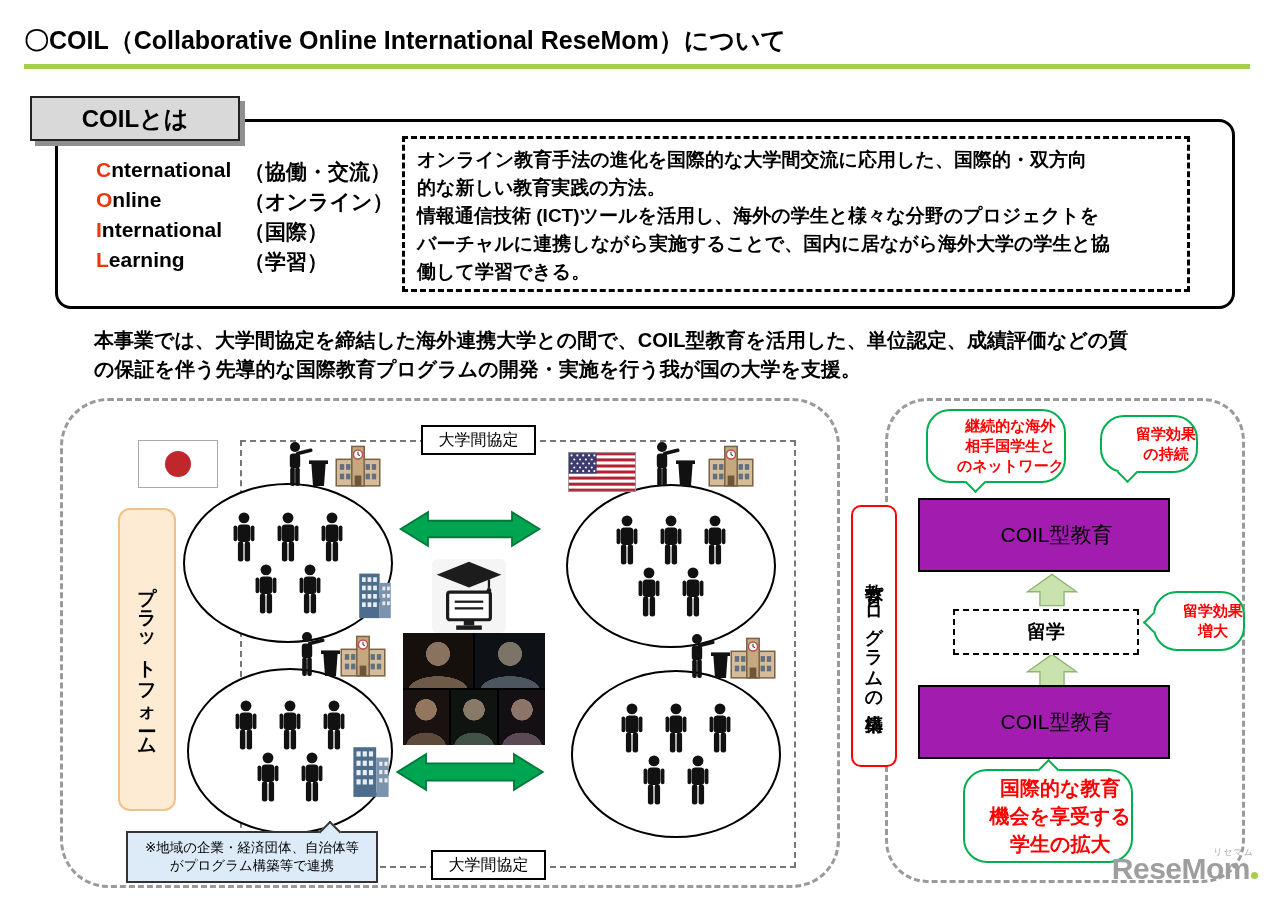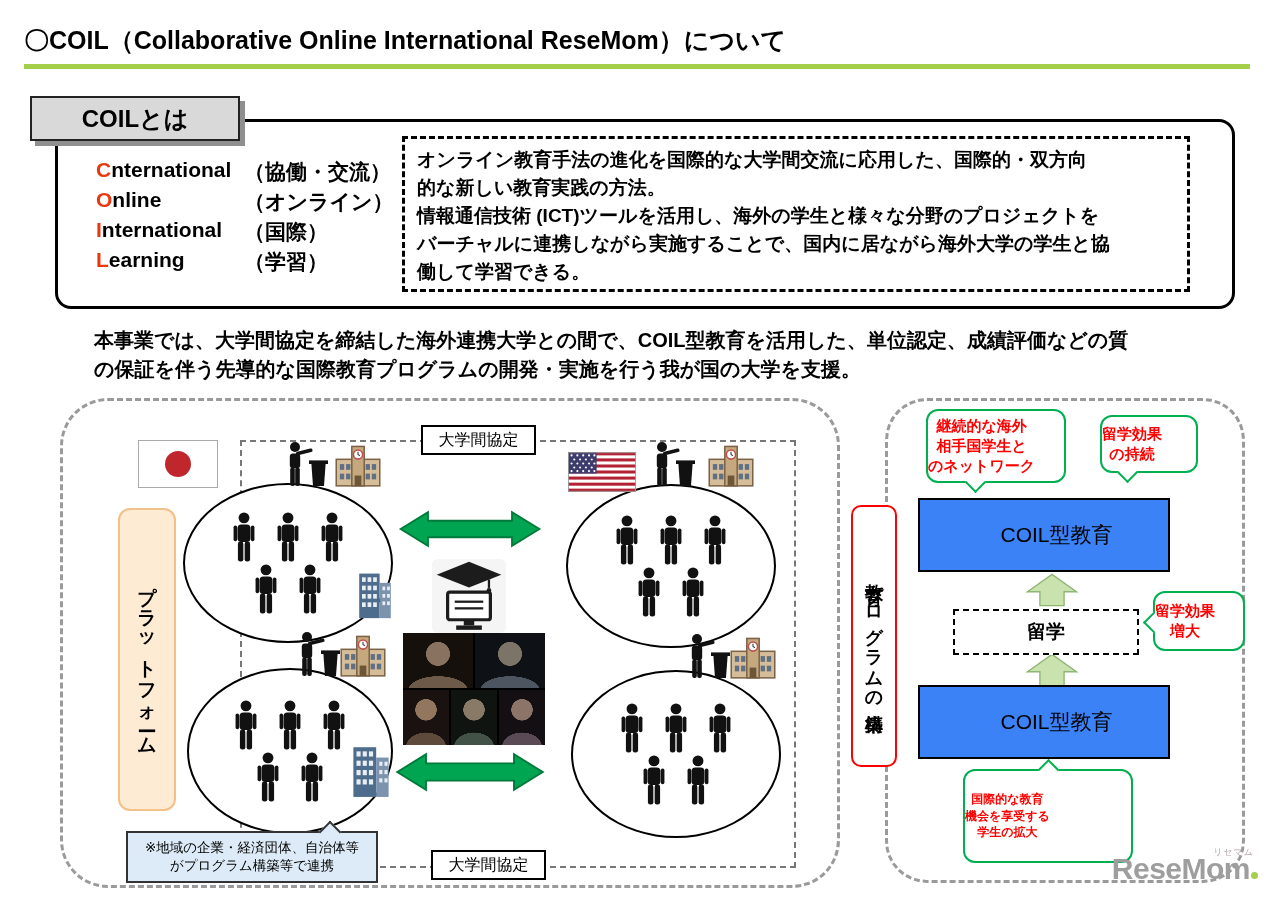--- a/index.html
+++ b/index.html
@@ -89,34 +89,34 @@
   .note .txt { white-space:pre-line; }
   .note::after { content:""; position:absolute; top:-9px; right:38px; width:14px; height:14px; background:var(--note-fill);
                  border-top:2px solid #333; border-left:2px solid #333; transform:rotate(45deg); }
 
   
   .rdiag { position:absolute; left:885px; top:398px; width:360px; height:485px; border:3px dashed #9a9a9a; border-radius:42px; }
   .program-vert { position:absolute; left:851px; top:505px; width:46px; height:262px; background:#fff;
                   border:2.5px solid var(--program-red); border-radius:10px; display:flex; align-items:center; justify-content:center;
                   writing-mode:vertical-rl; text-orientation:upright; font-size:18px; font-weight:bold; letter-spacing:1px; z-index:3; }
 
-  .bubble { position:absolute; background:#fff; border:2.5px solid var(--bubble-green); border-radius:12px; color:var(--bubble-red);
-            font-weight:bold; display:flex; align-items:center; justify-content:flex-start; text-align:center; z-index:3; }
+  .bubble { position:absolute; background:#fff; border:2.5px solid var(--bubble-green); border-radius:24px; color:var(--bubble-red);
+            font-weight:bold; display:flex; align-items:center; justify-content:flex-end; text-align:center; z-index:3; }
   .bubble .txt { white-space:pre-line; }
   .bubble::after { content:""; position:absolute; width:13px; height:13px; background:#fff; transform:rotate(45deg); }
   .b-network { left:38px;  top:8px;   width:140px; height:74px; font-size:15px; line-height:1.35; }
   .b-network::after { bottom:-9px; left:40px; border-right:2.5px solid var(--bubble-green); border-bottom:2.5px solid var(--bubble-green); }
   .b-persist { left:212px; top:14px;  width:98px;  height:58px; font-size:15px; line-height:1.35; }
   .b-persist::after { bottom:-9px; left:18px; border-right:2.5px solid var(--bubble-green); border-bottom:2.5px solid var(--bubble-green); }
   .b-increase{ left:265px; top:190px; width:92px;  height:60px; font-size:15px; line-height:1.35; }
   .b-increase::after { left:-9px; top:22px; border-left:2.5px solid var(--bubble-green); border-bottom:2.5px solid var(--bubble-green); }
-  .b-expand  { left:75px;  top:368px; width:170px; height:94px; font-size:12px; line-height:1.4; }
+  .b-expand  { left:75px;  top:368px; width:170px; height:94px; font-size:20px; line-height:1.4; }
   .b-expand::after { top:-9px; left:76px; border-left:2.5px solid var(--bubble-green); border-top:2.5px solid var(--bubble-green); }
 
-  .coil-box { position:absolute; background:#3b82f6; border:2px solid #000; display:flex; align-items:center; justify-content:center;
+  .coil-box { position:absolute; background:#a21caf; border:2px solid #000; display:flex; align-items:center; justify-content:center;
               font-size:21px; z-index:2;padding-left:25px; }
   .coil-top { left:30px; top:97px; width:252px; height:74px; }
   .coil-bottom { left:30px; top:284px; width:252px; height:74px; }
   .study-box { position:absolute; left:65px; top:208px; width:186px; height:46px; background:#fff; border:2.5px dashed #000;
                display:flex; align-items:center; justify-content:center; font-size:19px; font-weight:bold; z-index:2; }
   .up-arrow { position:absolute; width:58px; height:34px; fill:var(--block-arrow-fill); stroke:var(--block-arrow-border);
               stroke-width:1.5; z-index:1; }
   .ua-1 { left:135px; top:172px; }
   .ua-2 { left:135px; top:252px; }
 

